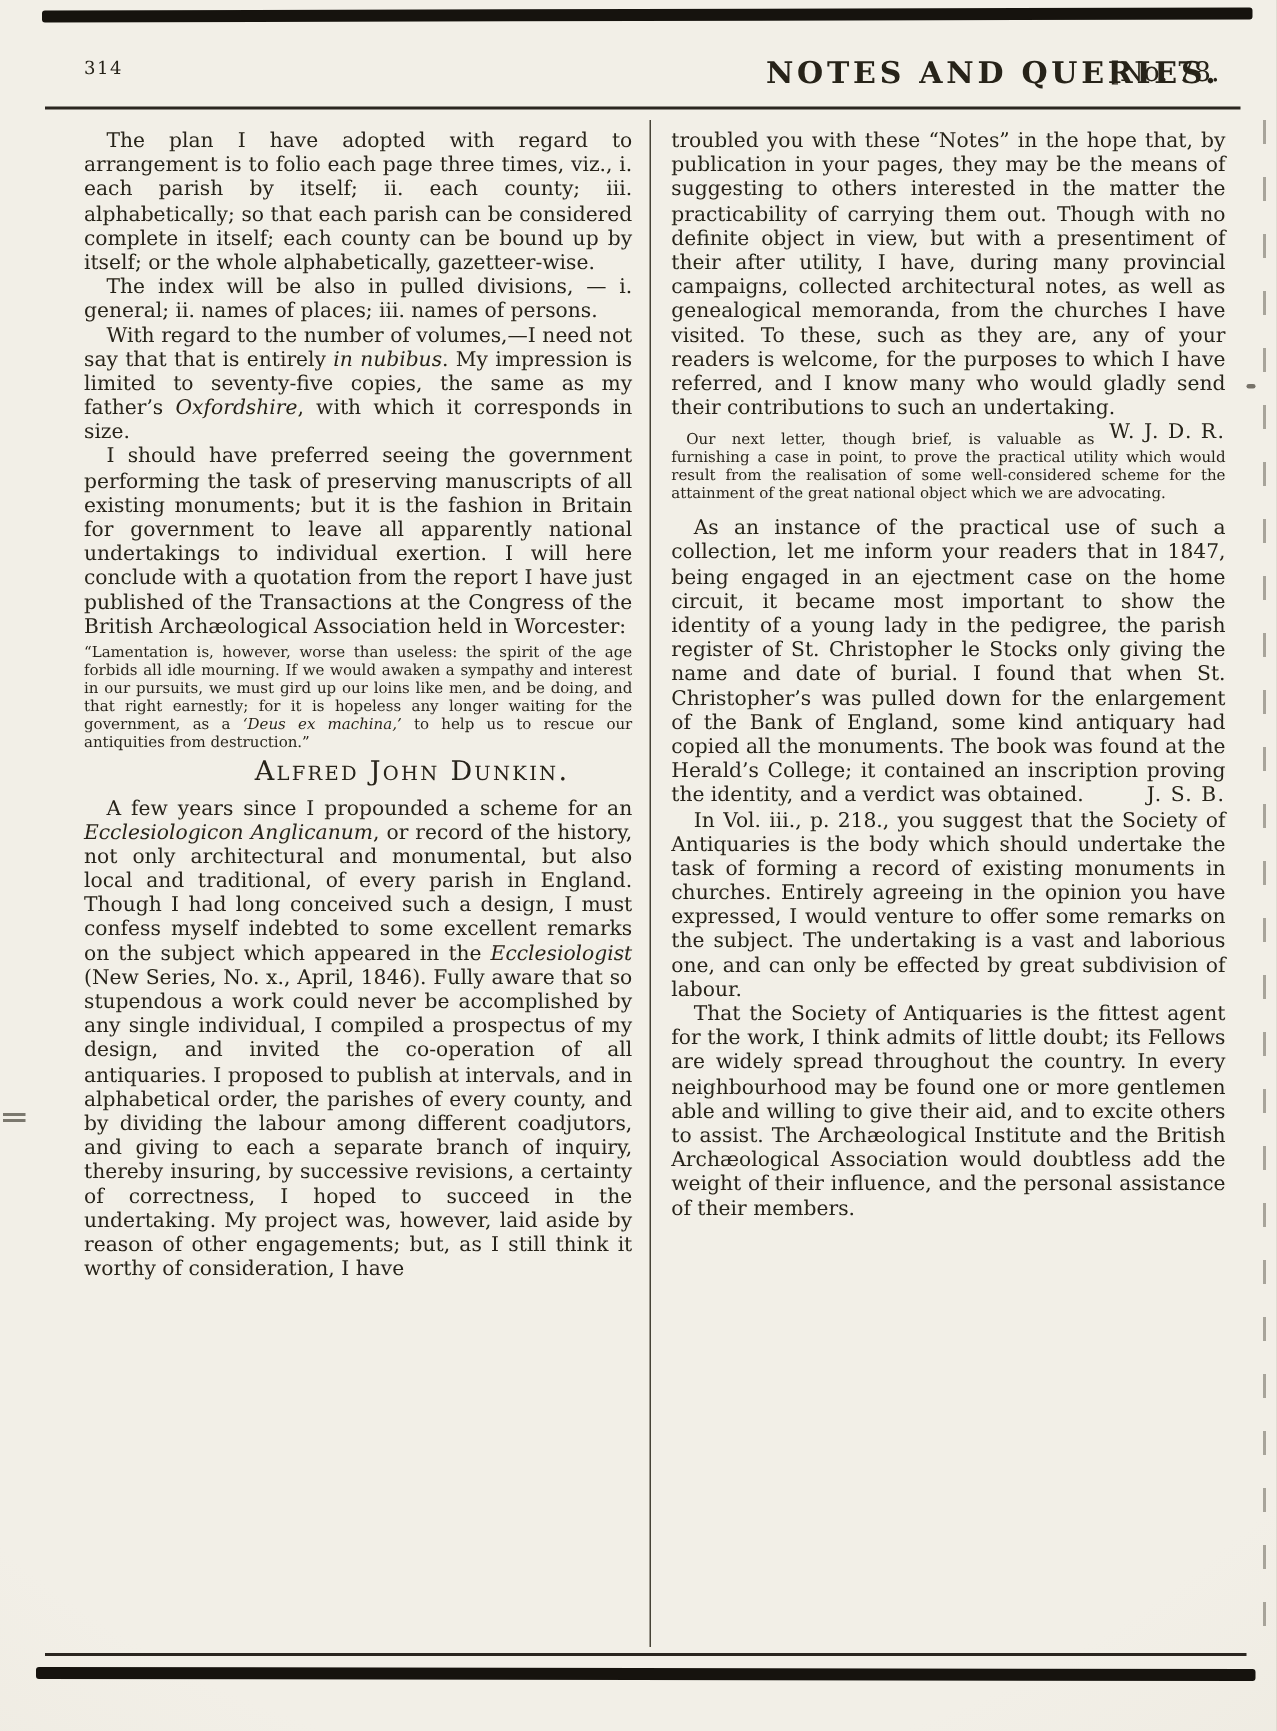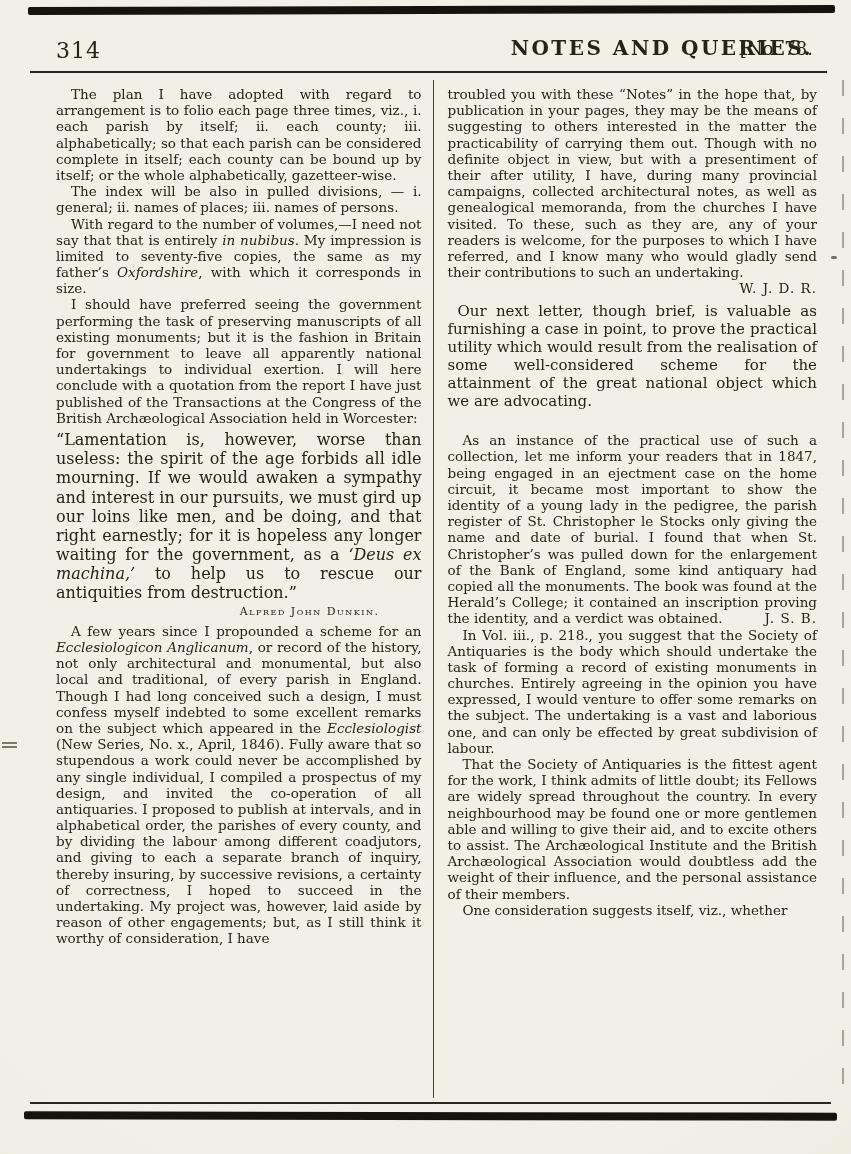--- a/index.html
+++ b/index.html
@@ -46,48 +46,48 @@
     border-top: 2px solid #4a463c; border-bottom: 2px solid #4a463c;
     opacity: .7;
   }
   .margin-artifact-right {
     position: absolute; right: 14px; top: 256px; width: 6px; height: 3px;
     background: #57534a; border-radius: 2px; opacity: .8;
   }
 
   
   .header { position: absolute; top: 36px; left: 42px; right: 38px; height: 30px; }
-  .page-number { position: absolute; left: 14px; top: 2px; font-size: 22px; letter-spacing: 1px; }
+  .page-number { position: absolute; left: 14px; top: 2px; font-size: 12px; letter-spacing: 1px; }
   .journal-title {
     position: absolute; left: 0; right: 0; top: 0; margin: 0;
     text-align: right; font-size: 20px; font-weight: 700; letter-spacing: 2.5px;
   }
   .issue-number { position: absolute; right: 0; top: 2px; font-size: 18px; }
 
   
   .columns {
     position: absolute; top: 80px; bottom: 56px; left: 46px; right: 30px;
     display: flex;
   }
   .col { width: 50%; font-size: 13.5px; line-height: 1.2; text-align: justify; }
   .col-left  { padding: 6px 11px 0 10px; border-right: 1px solid #474337; }
   .col-right { padding: 6px 4px 0 14px; }
 
   .blk { margin: 0; }
   .blk-para { text-indent: 15px; }
   .blk-para.noindent { text-indent: 0; }
   .blk-quote {
-    font-size: 16px; line-height: 1.2; margin: 4px 0 2px; text-indent: 0;
+    font-size: 10px; line-height: 1.2; margin: 4px 0 2px; text-indent: 0;
   }
   .blk-note {
-    font-size: 15px; line-height: 1.2; margin: 22px 0; text-indent: 10px;
+    font-size: 10px; line-height: 1.2; margin: 8px 0; text-indent: 10px;
   }
   .blk-sig {
     text-align: right; padding-right: 42px; margin: 1px 0 5px;
-    font-variant: small-caps; letter-spacing: 1.5px; font-size: 11px;
+    font-variant: small-caps; letter-spacing: 1.5px; font-size: 18px;
   }
   .sig-inline { float: right; letter-spacing: 1px; padding-left: 10px; }
 </style>
 </head>
 <body>
 
 <div class="page">
 
   <div class="top-bar"></div>
 
@@ -108,21 +108,20 @@
         <p class="blk blk-quote">“Lamentation is, however, worse than useless: the spirit of the age forbids all idle mourning. If we would awaken a sympathy and interest in our pursuits, we must gird up our loins like men, and be doing, and that right earnestly; for it is hopeless any longer waiting for the government, as a <i>‘Deus ex machina,’</i> to help us to rescue our antiquities from destruction.”</p>
         <p class="blk blk-sig">Alfred John Dunkin.</p>
         <p class="blk blk-para">A few years since I propounded a scheme for an <i>Ecclesiologicon Anglicanum</i>, or record of the history, not only architectural and monumental, but also local and traditional, of every parish in England. Though I had long conceived such a design, I must confess myself indebted to some excellent remarks on the subject which appeared in the <i>Ecclesiologist</i> (New Series, No. x., April, 1846). Fully aware that so stupendous a work could never be accomplished by any single individual, I compiled a prospectus of my design, and invited the co-operation of all antiquaries. I proposed to publish at intervals, and in alphabetical order, the parishes of every county, and by dividing the labour among different coadjutors, and giving to each a separate branch of inquiry, thereby insuring, by successive revisions, a certainty of correctness, I hoped to succeed in the undertaking. My project was, however, laid aside by reason of other engagements; but, as I still think it worthy of consideration, I have</p>
       </div>
     <div class="col col-right">
         <p class="blk blk-para noindent">troubled you with these “Notes” in the hope that, by publication in your pages, they may be the means of suggesting to others interested in the matter the practicability of carrying them out. Though with no definite object in view, but with a presentiment of their after utility, I have, during many provincial campaigns, collected architectural notes, as well as genealogical memoranda, from the churches I have visited. To these, such as they are, any of your readers is welcome, for the purposes to which I have referred, and I know many who would gladly send their contributions to such an undertaking.<span class="sig-inline">W. J. D. R.</span></p>
         <p class="blk blk-note">Our next letter, though brief, is valuable as furnishing a case in point, to prove the practical utility which would result from the realisation of some well-considered scheme for the attainment of the great national object which we are advocating.</p>
         <p class="blk blk-para">As an instance of the practical use of such a collection, let me inform your readers that in 1847, being engaged in an ejectment case on the home circuit, it became most important to show the identity of a young lady in the pedigree, the parish register of St. Christopher le Stocks only giving the name and date of burial. I found that when St. Christopher’s was pulled down for the enlargement of the Bank of England, some kind antiquary had copied all the monuments. The book was found at the Herald’s College; it contained an inscription proving the identity, and a verdict was obtained.<span class="sig-inline">J. S. B.</span></p>
         <p class="blk blk-para">In Vol. iii., p. 218., you suggest that the Society of Antiquaries is the body which should undertake the task of forming a record of existing monuments in churches. Entirely agreeing in the opinion you have expressed, I would venture to offer some remarks on the subject. The undertaking is a vast and laborious one, and can only be effected by great subdivision of labour.</p>
         <p class="blk blk-para">That the Society of Antiquaries is the fittest agent for the work, I think admits of little doubt; its Fellows are widely spread throughout the country. In every neighbourhood may be found one or more gentlemen able and willing to give their aid, and to excite others to assist. The Archæological Institute and the British Archæological Association would doubtless add the weight of their influence, and the personal assistance of their members.</p>
-        <p class="blk blk-para">One consideration suggests itself, viz., whether</p>
       </div>
   </main>
 
   <div class="bottom-rule-thin"></div>
   <div class="bottom-rule-thick"></div>
 
   <div class="right-edge-artifact"></div>
   <div class="margin-artifact-left"></div>
   <div class="margin-artifact-right"></div>
 

